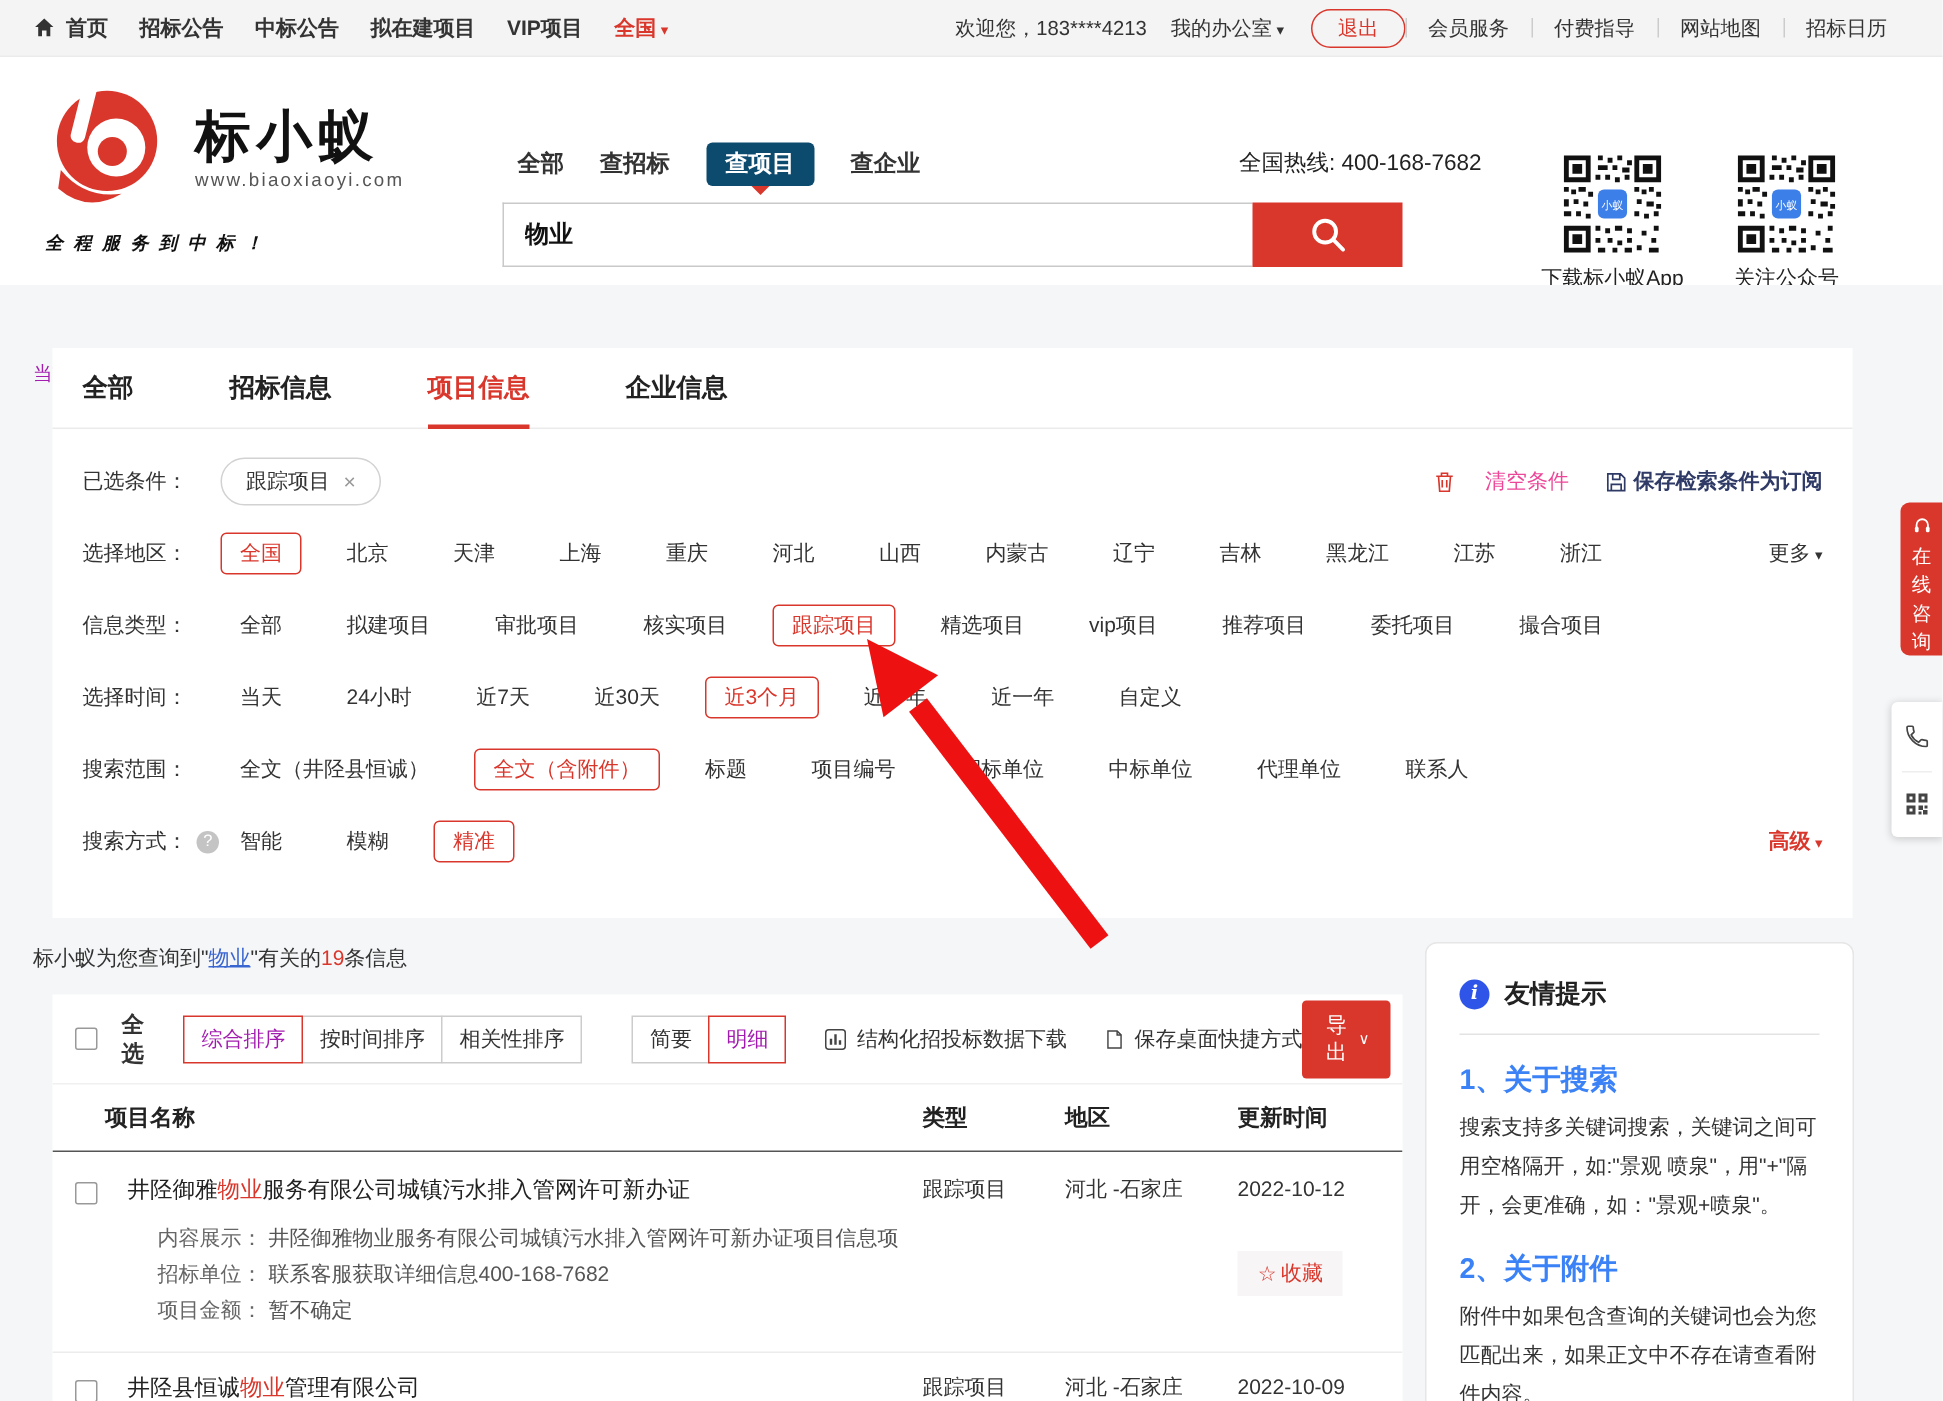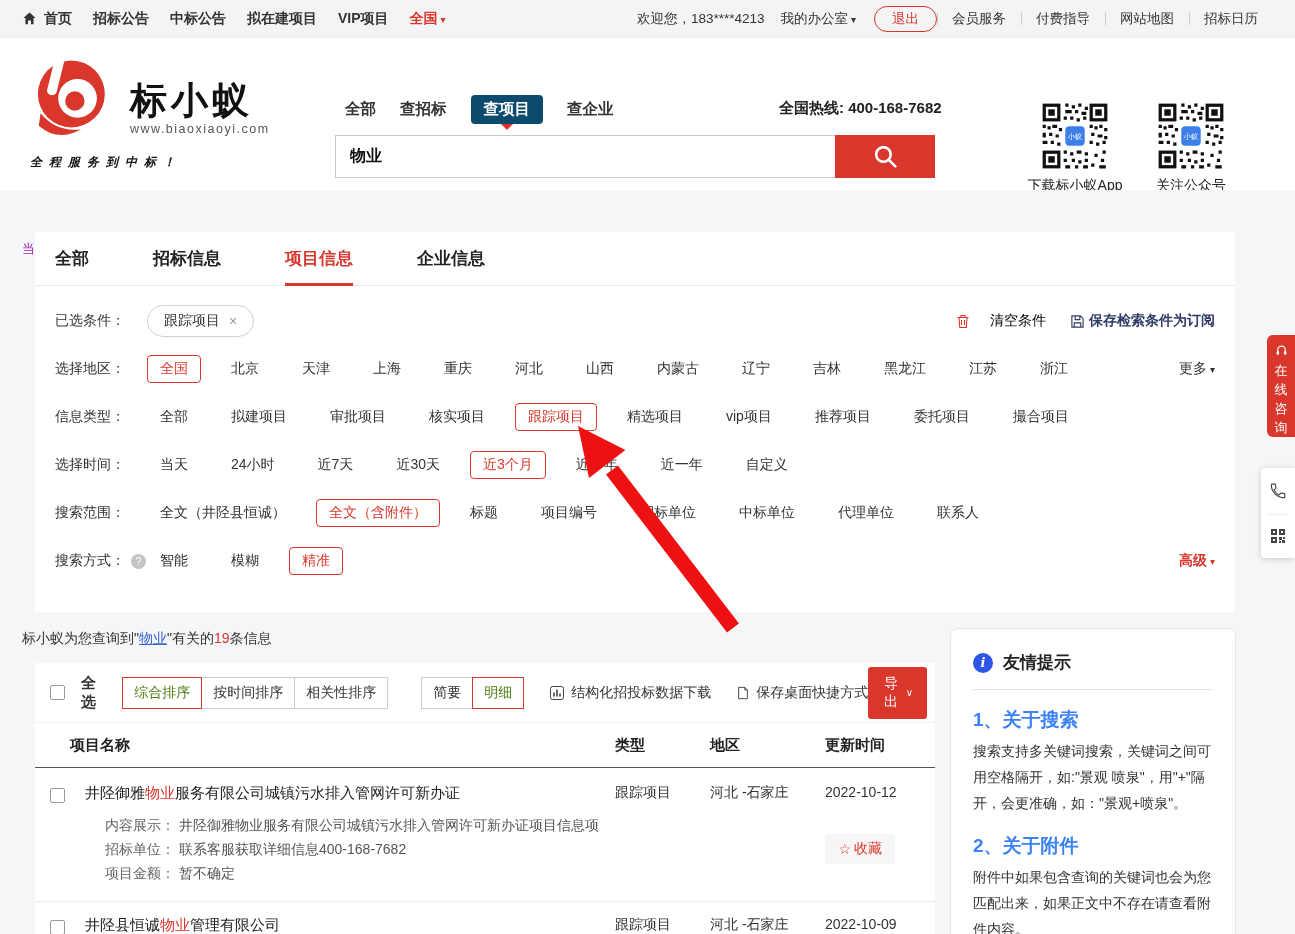--- a/index.html
+++ b/index.html
@@ -18,26 +18,26 @@
   .tb-welcome { margin-right:16px; }
   .tb-office { margin-right:18px; cursor:pointer; }
   .logout-btn { color:#d9372c; border:1px solid #d9372c; border-radius:14px; padding:3px 17px; background:#f4f4f5; font-size:13.5px; cursor:pointer; }
   .tb-rlink { padding:0 15px; cursor:pointer; position:relative; }
   .tb-rlink::before { content:""; position:absolute; left:0; top:2px; height:13px; border-left:1px solid #ccc; }
   .tb-rlink:first-of-type { margin-left:14px; }
 
   
   .header { position:relative; height:152px; background:#fff; }
   .logo-wrap { position:absolute; left:30px; top:18px; width:300px; }
-  .logo-top { display:flex; align-items:center; gap:12px; }
+  .logo-top { display:flex; align-items:flex-start; gap:12px; }
   .brand-col { padding-top:16px; }
   .brand-name { font-size:37px; font-weight:bold; color:#111; letter-spacing:4px; line-height:1.05; }
   .brand-url { font-size:12.5px; color:#555; letter-spacing:1.5px; margin-top:2px; }
   .slogan { margin-top:8px; font-family:"DejaVu Serif","Liberation Serif",serif; font-style:italic; font-weight:bold; font-size:12px; letter-spacing:7px; color:#111; white-space:nowrap; }
-  .hotline { position:absolute; left:779px; top:61px; font-size:15px; font-weight:bold; color:#222; }
+  .hotline { position:absolute; left:826px; top:61px; font-size:15px; font-weight:normal; color:#222; }
 
   .search-zone { position:absolute; left:335px; top:57px; width:600px; }
   .stabs { display:flex; align-items:center; gap:24px; font-size:15.5px; font-weight:bold; color:#333; margin-left:10px; }
   .stab { cursor:pointer; padding:4px 0; }
   .stab.sel { background:#0c4a6e; color:#fff; padding:4px 13px; border-radius:4px; position:relative; }
   .stab.sel::after { content:""; position:absolute; left:50%; bottom:-6px; margin-left:-6px; border:6px solid transparent; border-top-color:#d9372c; border-bottom:0; }
   .search-row { display:flex; margin-top:11px; }
   .search-input { flex:1; height:43px; border:1px solid #c9c9c9; border-right:none; padding:0 14px; font-size:16px; font-weight:bold; color:#111; outline:none; font-family:inherit; }
   .search-btn { width:100px; height:43px; background:#d9372c; border:none; cursor:pointer; display:flex; align-items:center; justify-content:center; }
   .hot-row { display:flex; align-items:center; margin-top:13px; font-size:14px; color:#333; }
@@ -59,42 +59,42 @@
   .f-tab { cursor:pointer; height:54px; line-height:54px; }
   .f-tab.sel { color:#d9372c; box-shadow:inset 0 -3px 0 #d9372c; }
   .frow { display:flex; align-items:center; padding:0 20px; margin-top:14px; min-height:34px; font-size:14px; }
   .frow-label { width:92px; flex-shrink:0; color:#333; display:flex; align-items:center; gap:6px; }
   .row-options { display:flex; align-items:center; flex-wrap:nowrap; flex:1; }
   .opt { padding:4px 12px; margin-right:17px; border:1px solid transparent; border-radius:4px; cursor:pointer; color:#333; white-space:nowrap; }
   .opt.sel { color:#d9372c; border-color:#d9372c; }
   .chip { display:inline-flex; align-items:center; gap:9px; border:1px solid #d2d2d2; border-radius:17px; padding:6px 16px; font-size:14px; color:#333; background:#fff; cursor:pointer; }
   .chip .x { color:#999; font-size:14px; }
   .cond-utils { margin-left:auto; display:flex; align-items:center; gap:24px; font-size:14px; }
-  .clear-link { color:#000000; display:flex; align-items:center; gap:20px; cursor:pointer; }
+  .clear-link { color:#ec4899; display:flex; align-items:center; gap:20px; cursor:pointer; }
   .save-link { color:#2f3a66; display:flex; align-items:center; gap:4px; cursor:pointer; font-weight:bold; }
   .more-link { margin-left:auto; color:#333; cursor:pointer; white-space:nowrap; }
   .adv-link { margin-left:auto; color:#d9372c; cursor:pointer; font-weight:bold; white-space:nowrap; }
   .q-icon { width:15px; height:15px; border-radius:50%; background:#c4c4c4; color:#fff; font-size:11px; line-height:15px; text-align:center; display:inline-block; }
 
   
   .arrow-svg { position:absolute; left:560px; top:415px; width:190px; height:220px; pointer-events:none; z-index:5; }
 
   
   .summary { position:absolute; left:22px; top:630px; font-size:14px; color:#333; }
   .kw-blue { color:#3a66d1; text-decoration:underline; cursor:pointer; }
   .cnt-red { color:#d9372c; }
 
   
   .results-card { position:absolute; left:35px; top:663px; width:900px; height:271px; background:#fff; overflow:hidden; }
   .toolbar { height:60px; display:flex; align-items:center; padding:0 8px 0 15px; border-bottom:1px solid #f0f0f0; }
   .cb { width:15px; height:15px; border:1px solid #999; border-radius:2px; background:#fff; display:inline-block; flex-shrink:0; cursor:pointer; }
   .selall { font-size:15px; font-weight:bold; margin-left:16px; }
   .btn-grp { display:flex; margin-left:20px; }
   .gbtn { border:1px solid #ccc; padding:6px 11px; font-size:14px; color:#333; background:#fff; margin-left:-1px; cursor:pointer; white-space:nowrap; }
-  .gbtn.sel { color:#4d7c0f; border-color:#d9372c; position:relative; z-index:1; }
+  .gbtn.sel { color:#a21caf; border-color:#d9372c; position:relative; z-index:1; }
   .grp-view { margin-left:34px; }
   .tool-link { display:flex; align-items:center; gap:6px; font-size:14px; color:#333; margin-left:25px; cursor:pointer; white-space:nowrap; }
   .export-btn { margin-left:auto; background:#d9372c; color:#fff; border:none; font-size:14px; padding:8px 14px; border-radius:3px; cursor:pointer; display:flex; align-items:center; gap:6px; }
   .thead { display:flex; align-items:center; height:45px; border-bottom:1px solid #555; font-size:15px; font-weight:bold; color:#222; }
   .col-name { flex:1; padding-left:35px; }
   .col-type { width:95px; flex-shrink:0; }
   .col-region { width:115px; flex-shrink:0; }
   .col-date { width:110px; flex-shrink:0; }
   .rrow { position:relative; }
   .rrow-main { display:flex; align-items:flex-start; padding:16px 0 0 15px; font-size:14px; color:#333; }

